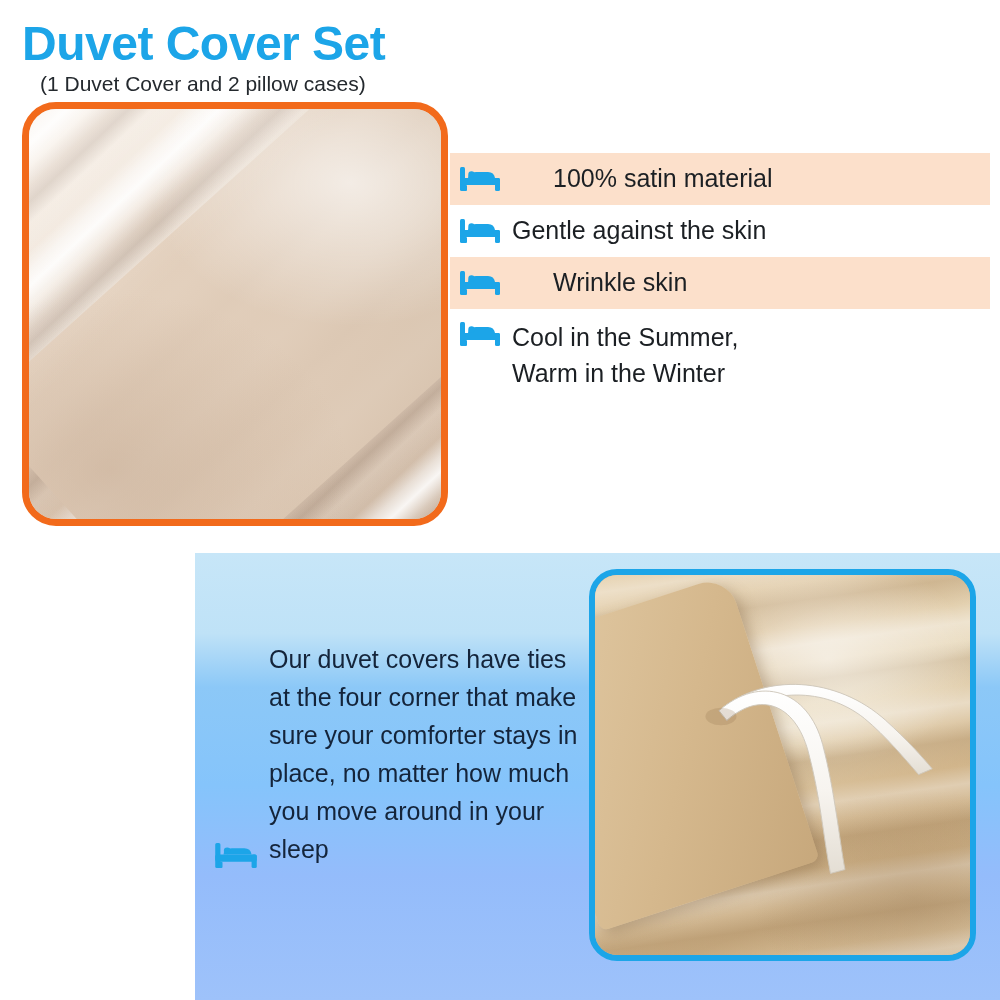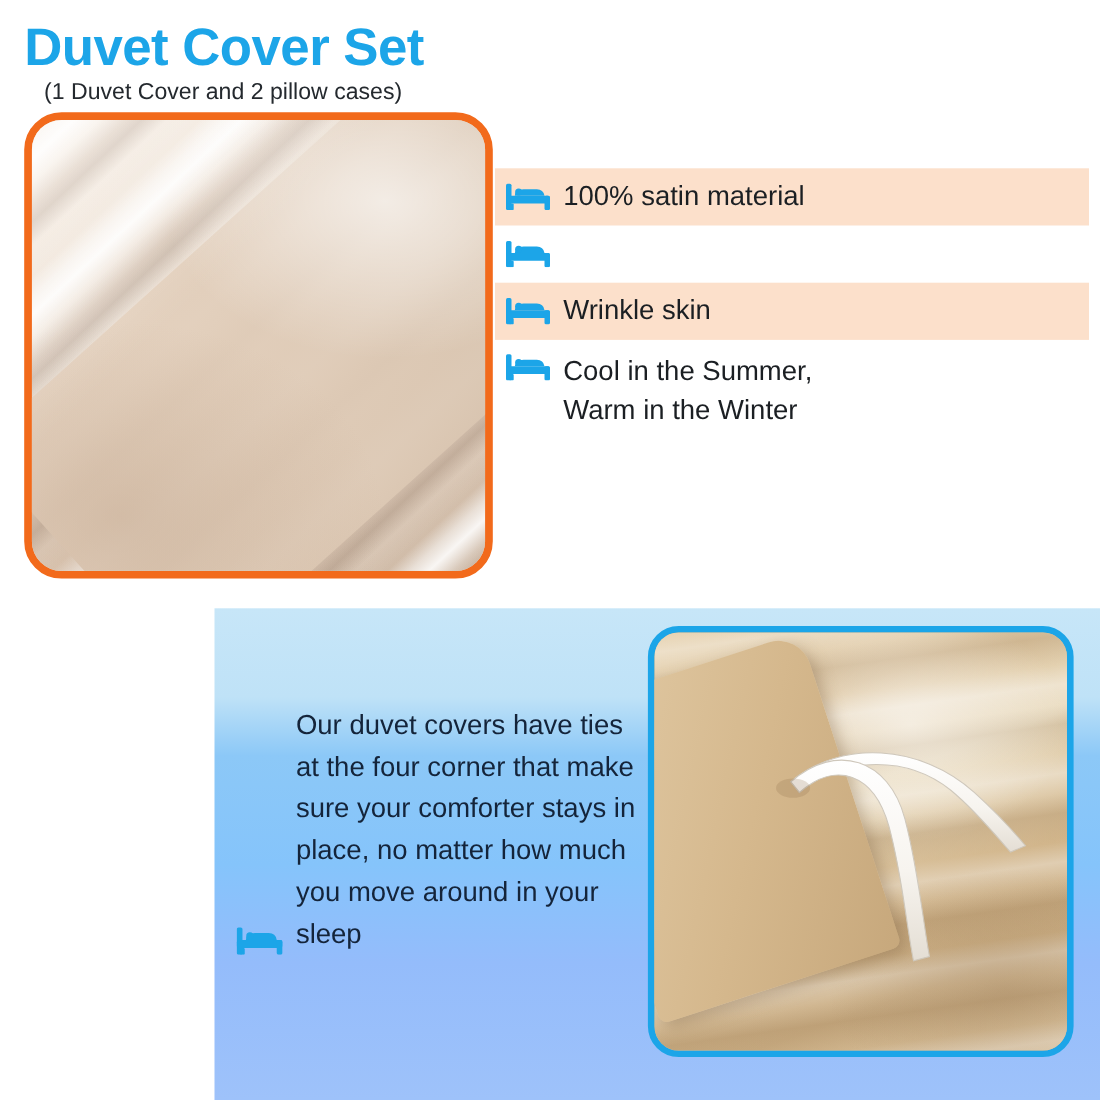--- a/index.html
+++ b/index.html
@@ -94,21 +94,21 @@
     width: 540px;
   }
   .feature-row {
     position: relative;
     display: flex;
     align-items: flex-start;
     height: 52px;
     padding-left: 10px;
   }
   .feature-row.tall { height: 76px; align-items: center; }
-  .feature-row.shaded { background: #FCE0CB; }
+  .feature-row.shaded { background: #FCE0CB; gap: 41px; }
   .feature-row .bed-icon {
     flex: 0 0 auto;
     width: 40px; height: 26px;
     margin-top: 12px;
     margin-right: 12px;
   }
   .feature-row.tall .bed-icon { margin-top: 0; align-self: flex-start; position: relative; top: 11px; }
   .feature-text {
     font-size: 25px;
     line-height: 36px;
@@ -234,20 +234,21 @@
           <g fill="#1CA5E8">
             <rect x="0" y="2" width="5" height="24" rx="1.5"></rect>
             <rect x="0" y="13" width="40" height="7" rx="2"></rect>
             <rect x="35" y="13" width="5" height="13" rx="1.5"></rect>
             <path d="M8 13 q0-6 8-6 h12 q6 0 7 6 z"></path>
             <circle cx="11.5" cy="9.5" r="3.2"></circle>
             <rect x="3" y="20" width="4" height="6" rx="1"></rect>
           </g>
         </svg>
       </span>
+      <span class="feature-text">Gentle against the skin</span>
     </div>
 
     <div class="feature-row shaded">
       <span class="bed-icon">
         <svg viewBox="0 0 40 26" width="40" height="26">
           <g fill="#1CA5E8">
             <rect x="0" y="2" width="5" height="24" rx="1.5"></rect>
             <rect x="0" y="13" width="40" height="7" rx="2"></rect>
             <rect x="35" y="13" width="5" height="13" rx="1.5"></rect>
             <path d="M8 13 q0-6 8-6 h12 q6 0 7 6 z"></path>

